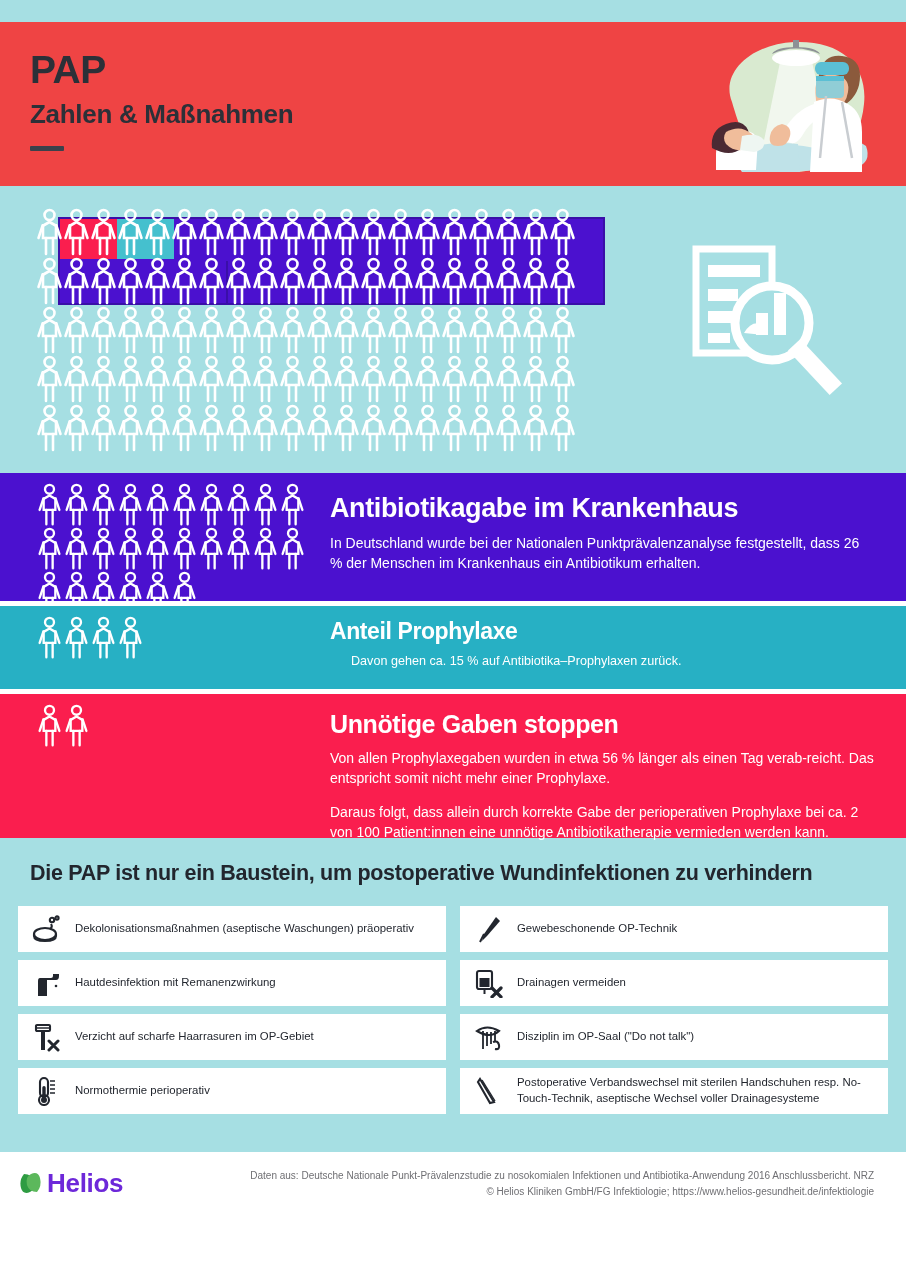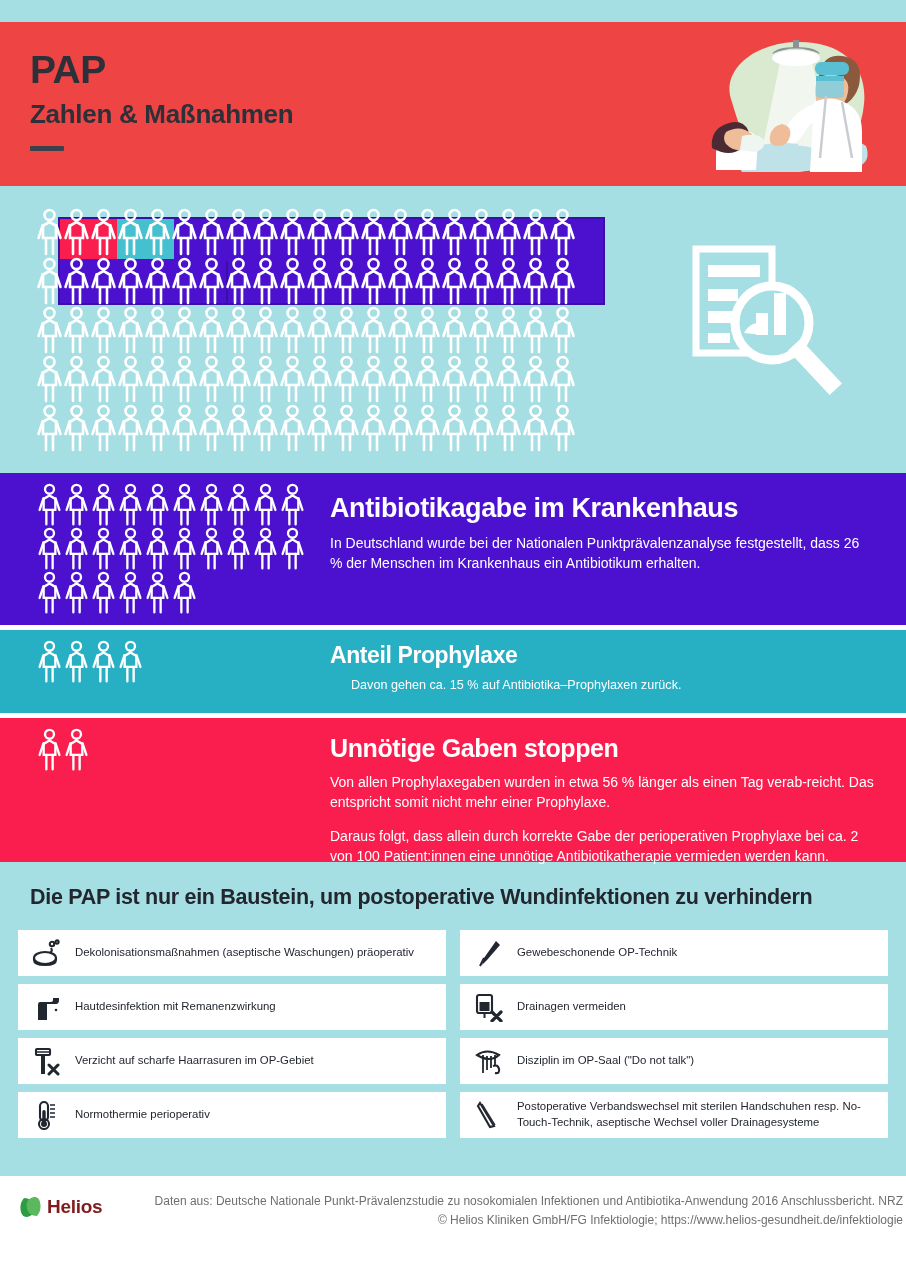--- a/index.html
+++ b/index.html
@@ -95,21 +95,21 @@
     background: #fa1e4e;
   }
   .magnifier {
     position: absolute;
     right: 62px; top: 55px;
     width: 160px; height: 160px;
   }
 
   
   .band { position: relative; display: flex; }
-  .band-purple { background: #4b11cf; height: 152px; }
+  .band-purple { background: #4b11cf; height: 128px; }
   .band-teal   { background: #27b0c4; height: 83px; }
   .band-red    { background: #fa1e4e; height: 144px; }
 
   .band-icons {
     width: 330px;
     position: relative;
     padding-left: 36px;
     padding-top: 10px;
   }
   .mini-row { display: flex; }
@@ -186,28 +186,28 @@
   .footer {
     height: 62px;
     background: #ffffff;
     display: flex;
     align-items: center;
     padding: 0 18px 0 20px;
     position: relative;
   }
   .logo { display: flex; align-items: center; gap: 5px; }
   .logo-text {
-    font-size: 19px; font-weight: bold; color: #7f1d1d;
+    font-size: 26px; font-weight: bold; color: #6d28d9;
     letter-spacing: -0.3px;
   }
   .source {
     position: absolute;
-    right: 3px; top: 16px;
+    right: 32px; top: 16px;
     text-align: right;
-    font-size: 12px;
+    font-size: 10px;
     color: #6f6f73;
     line-height: 1.6;
   }
 </style>
 </head>
 <body>
 
 <div class="page">
 
   <div class="top-strip"></div>

